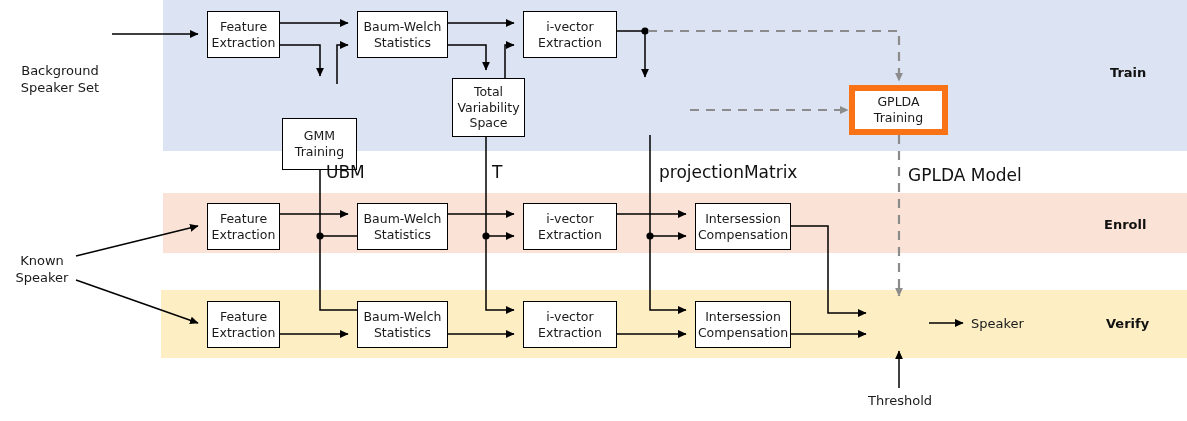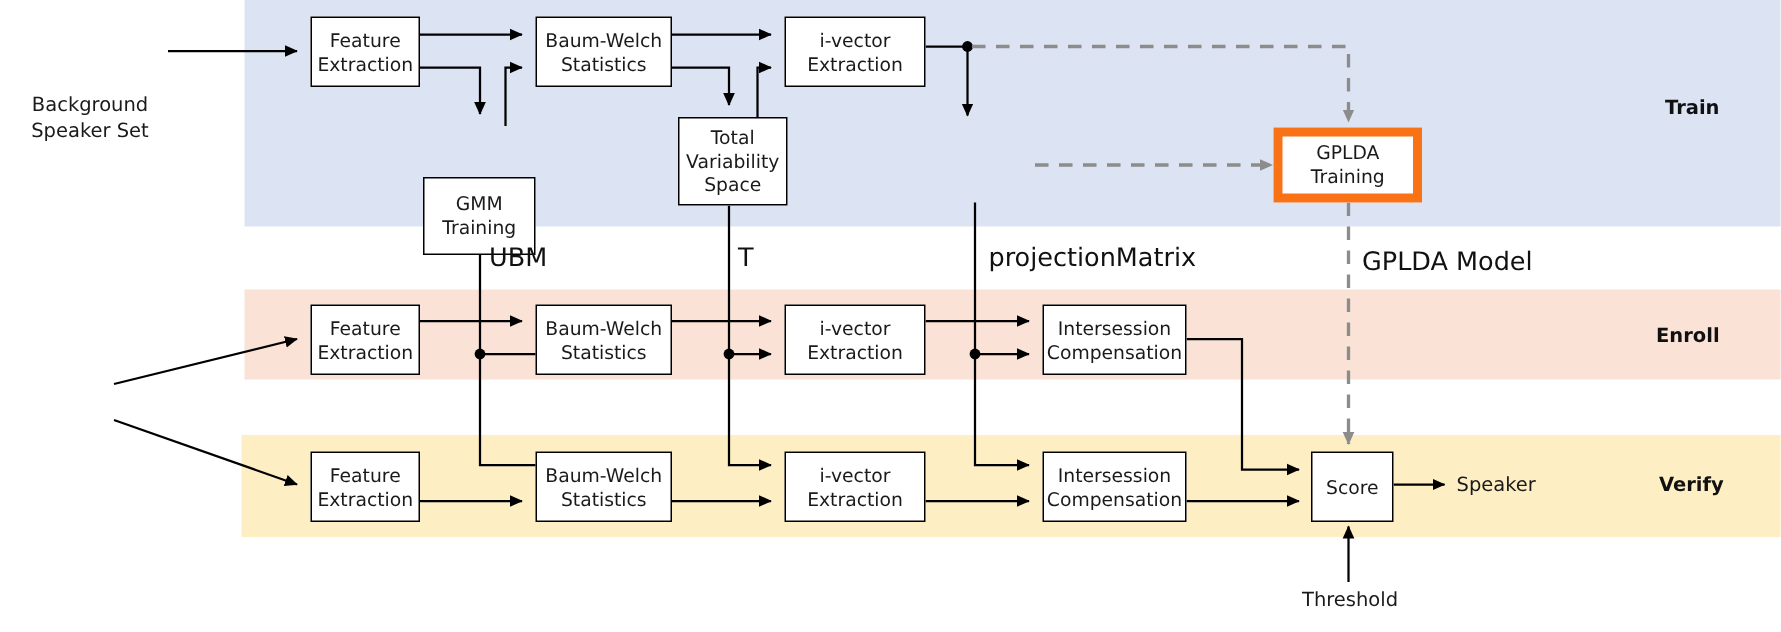--- a/index.html
+++ b/index.html
@@ -175,29 +175,30 @@
   <div class="box" style="left:523px;top:301px;width:94px;height:47px;">
     <span>i-vector</span>
     <span>Extraction</span>
   </div>
 
   <div class="box" style="left:695px;top:301px;width:96px;height:47px;">
     <span>Intersession</span>
     <span>Compensation</span>
   </div>
 
-  <div class="box" style="left:874px;top:301px;width:55px;height:47px;">
-    <span>Score</span>
-  </div>
 
   <div class="plain" style="left:8px;top:18px;width:104px;margin-top:45px;">
     <div>Background</div>
     <div>Speaker Set</div>
   </div>
 
+  <div class="plain" style="left:8px;top:253px;width:68px;">
+    <div>Known</div>
+    <div>Speaker</div>
+  </div>
 
   <div class="plain" style="left:868px;top:393px;width:64px;">
     <div>Threshold</div>
   </div>
 
   <div class="plain" style="left:971px;top:316px;">Speaker</div>
 
   <div class="sig" style="left:326px;top:162px;">UBM</div>
   <div class="sig" style="left:492px;top:162px;">T</div>
   <div class="sig" style="left:659px;top:162px;">projectionMatrix</div>

